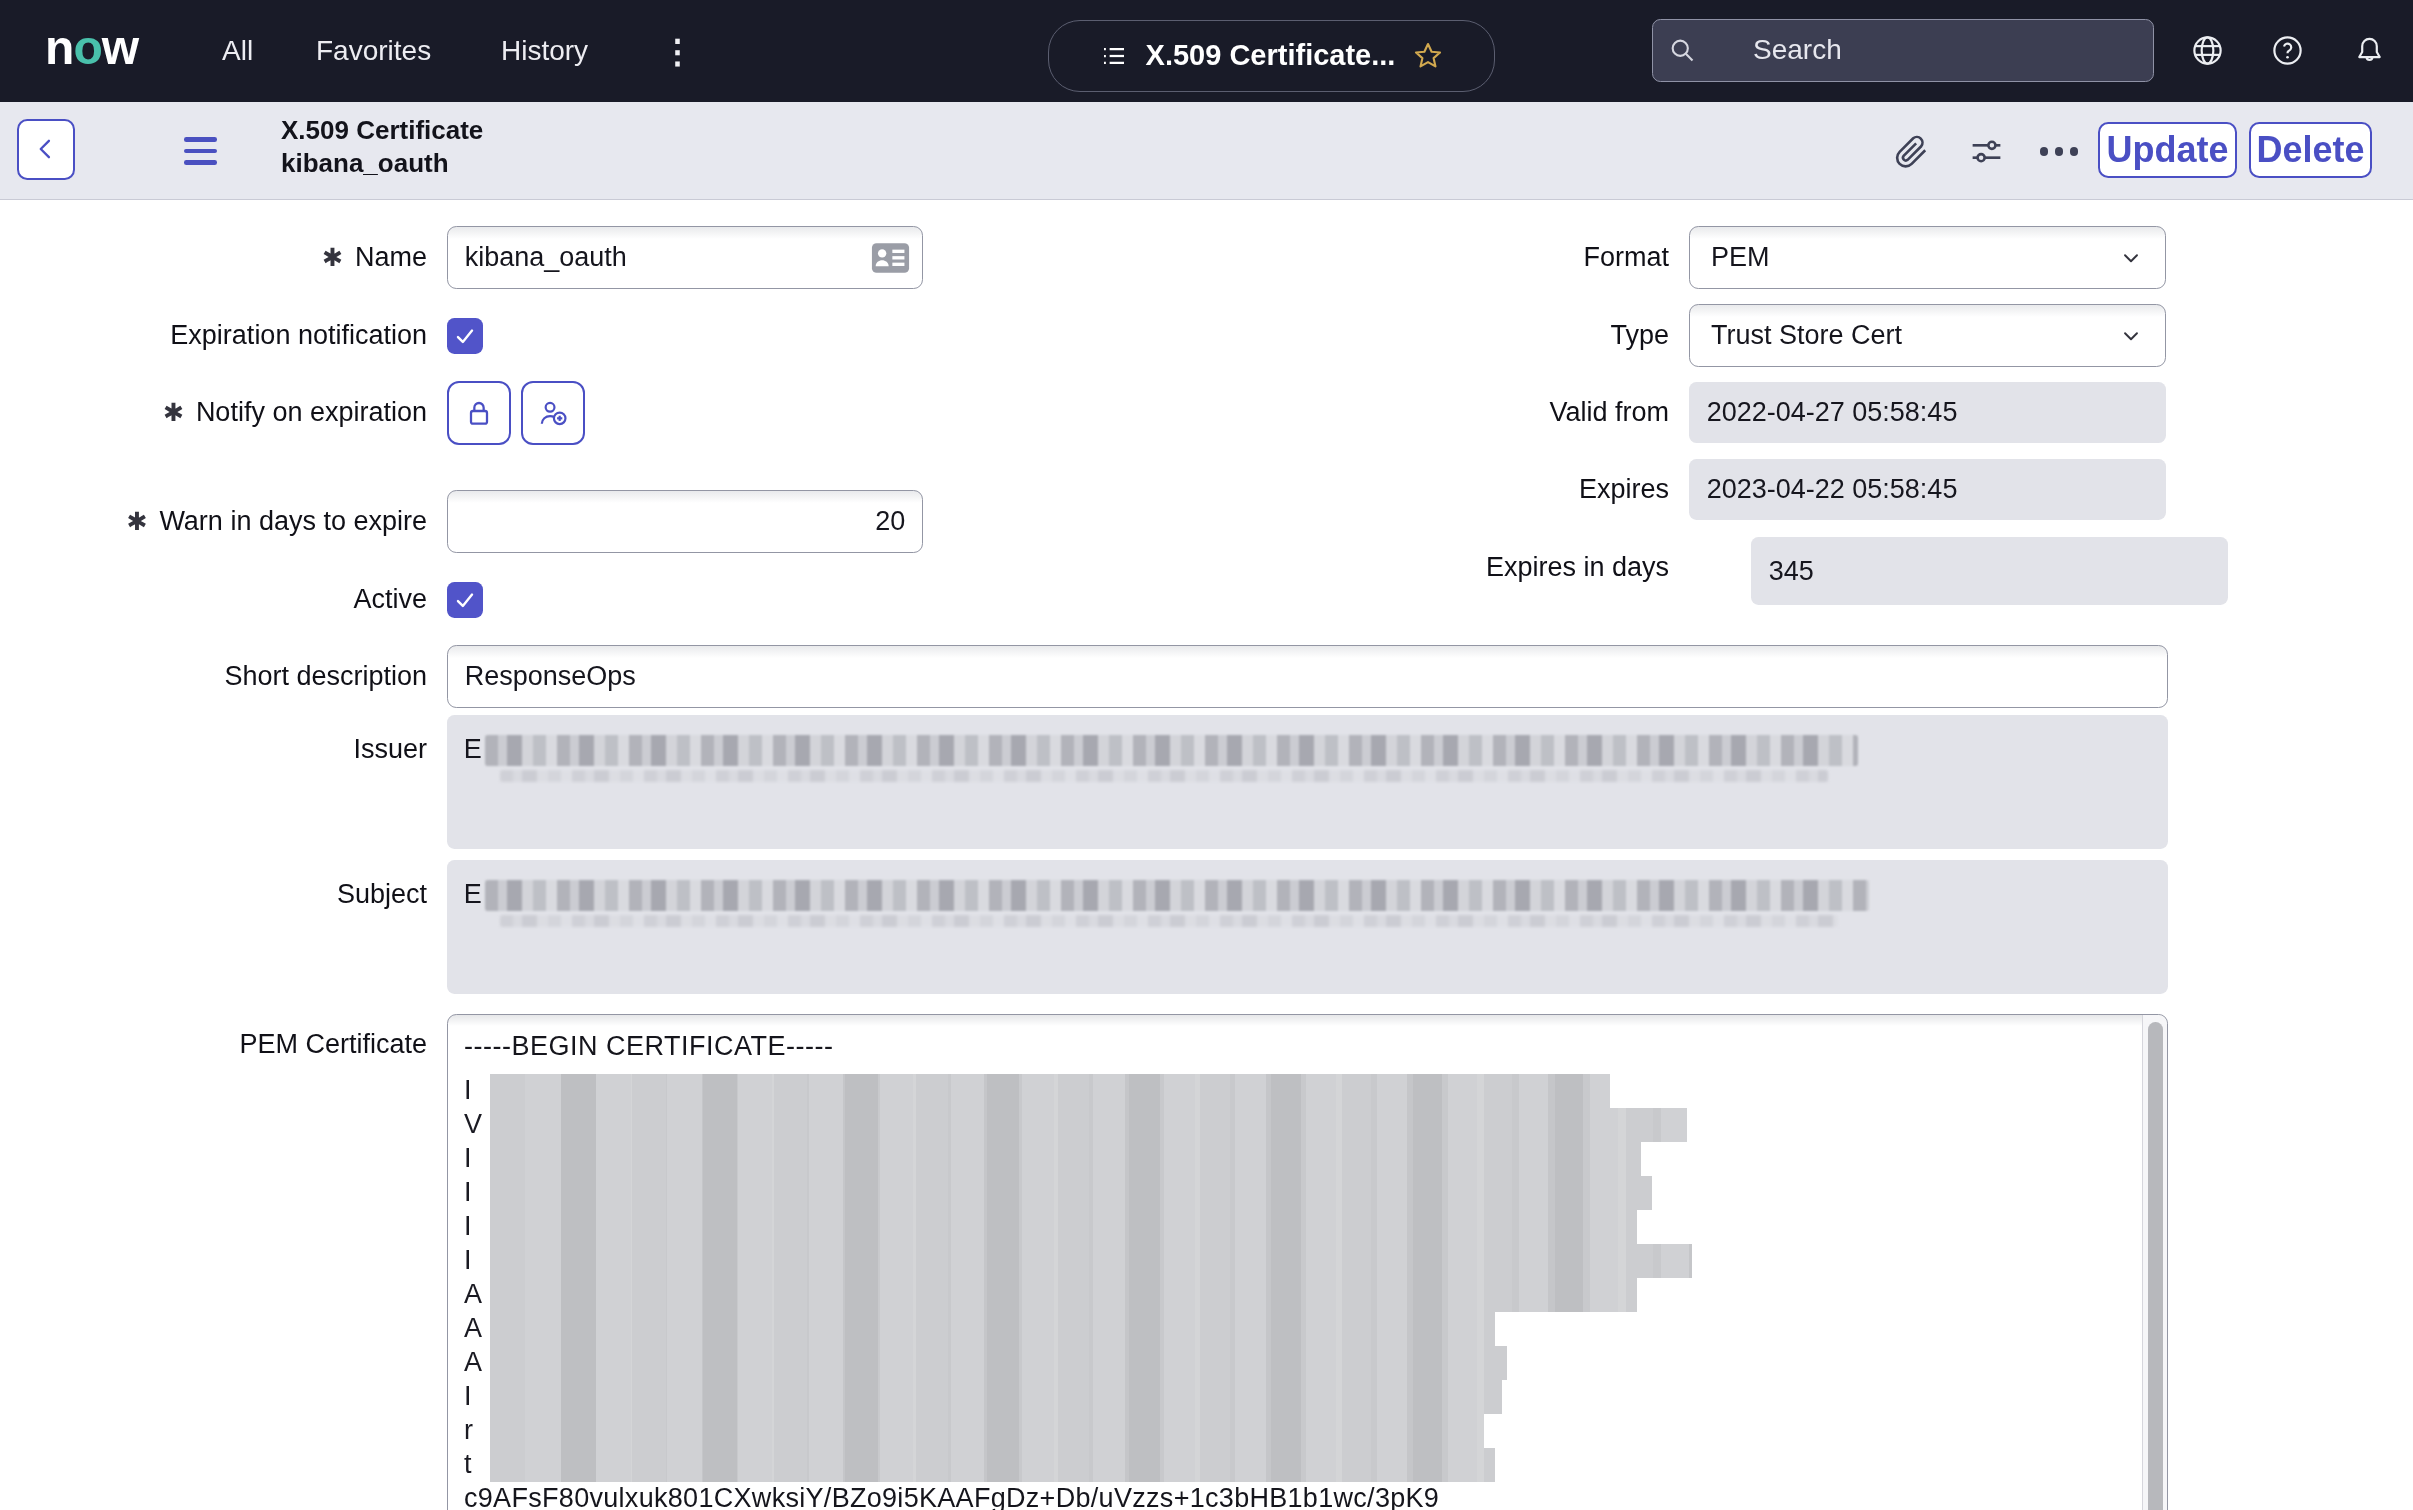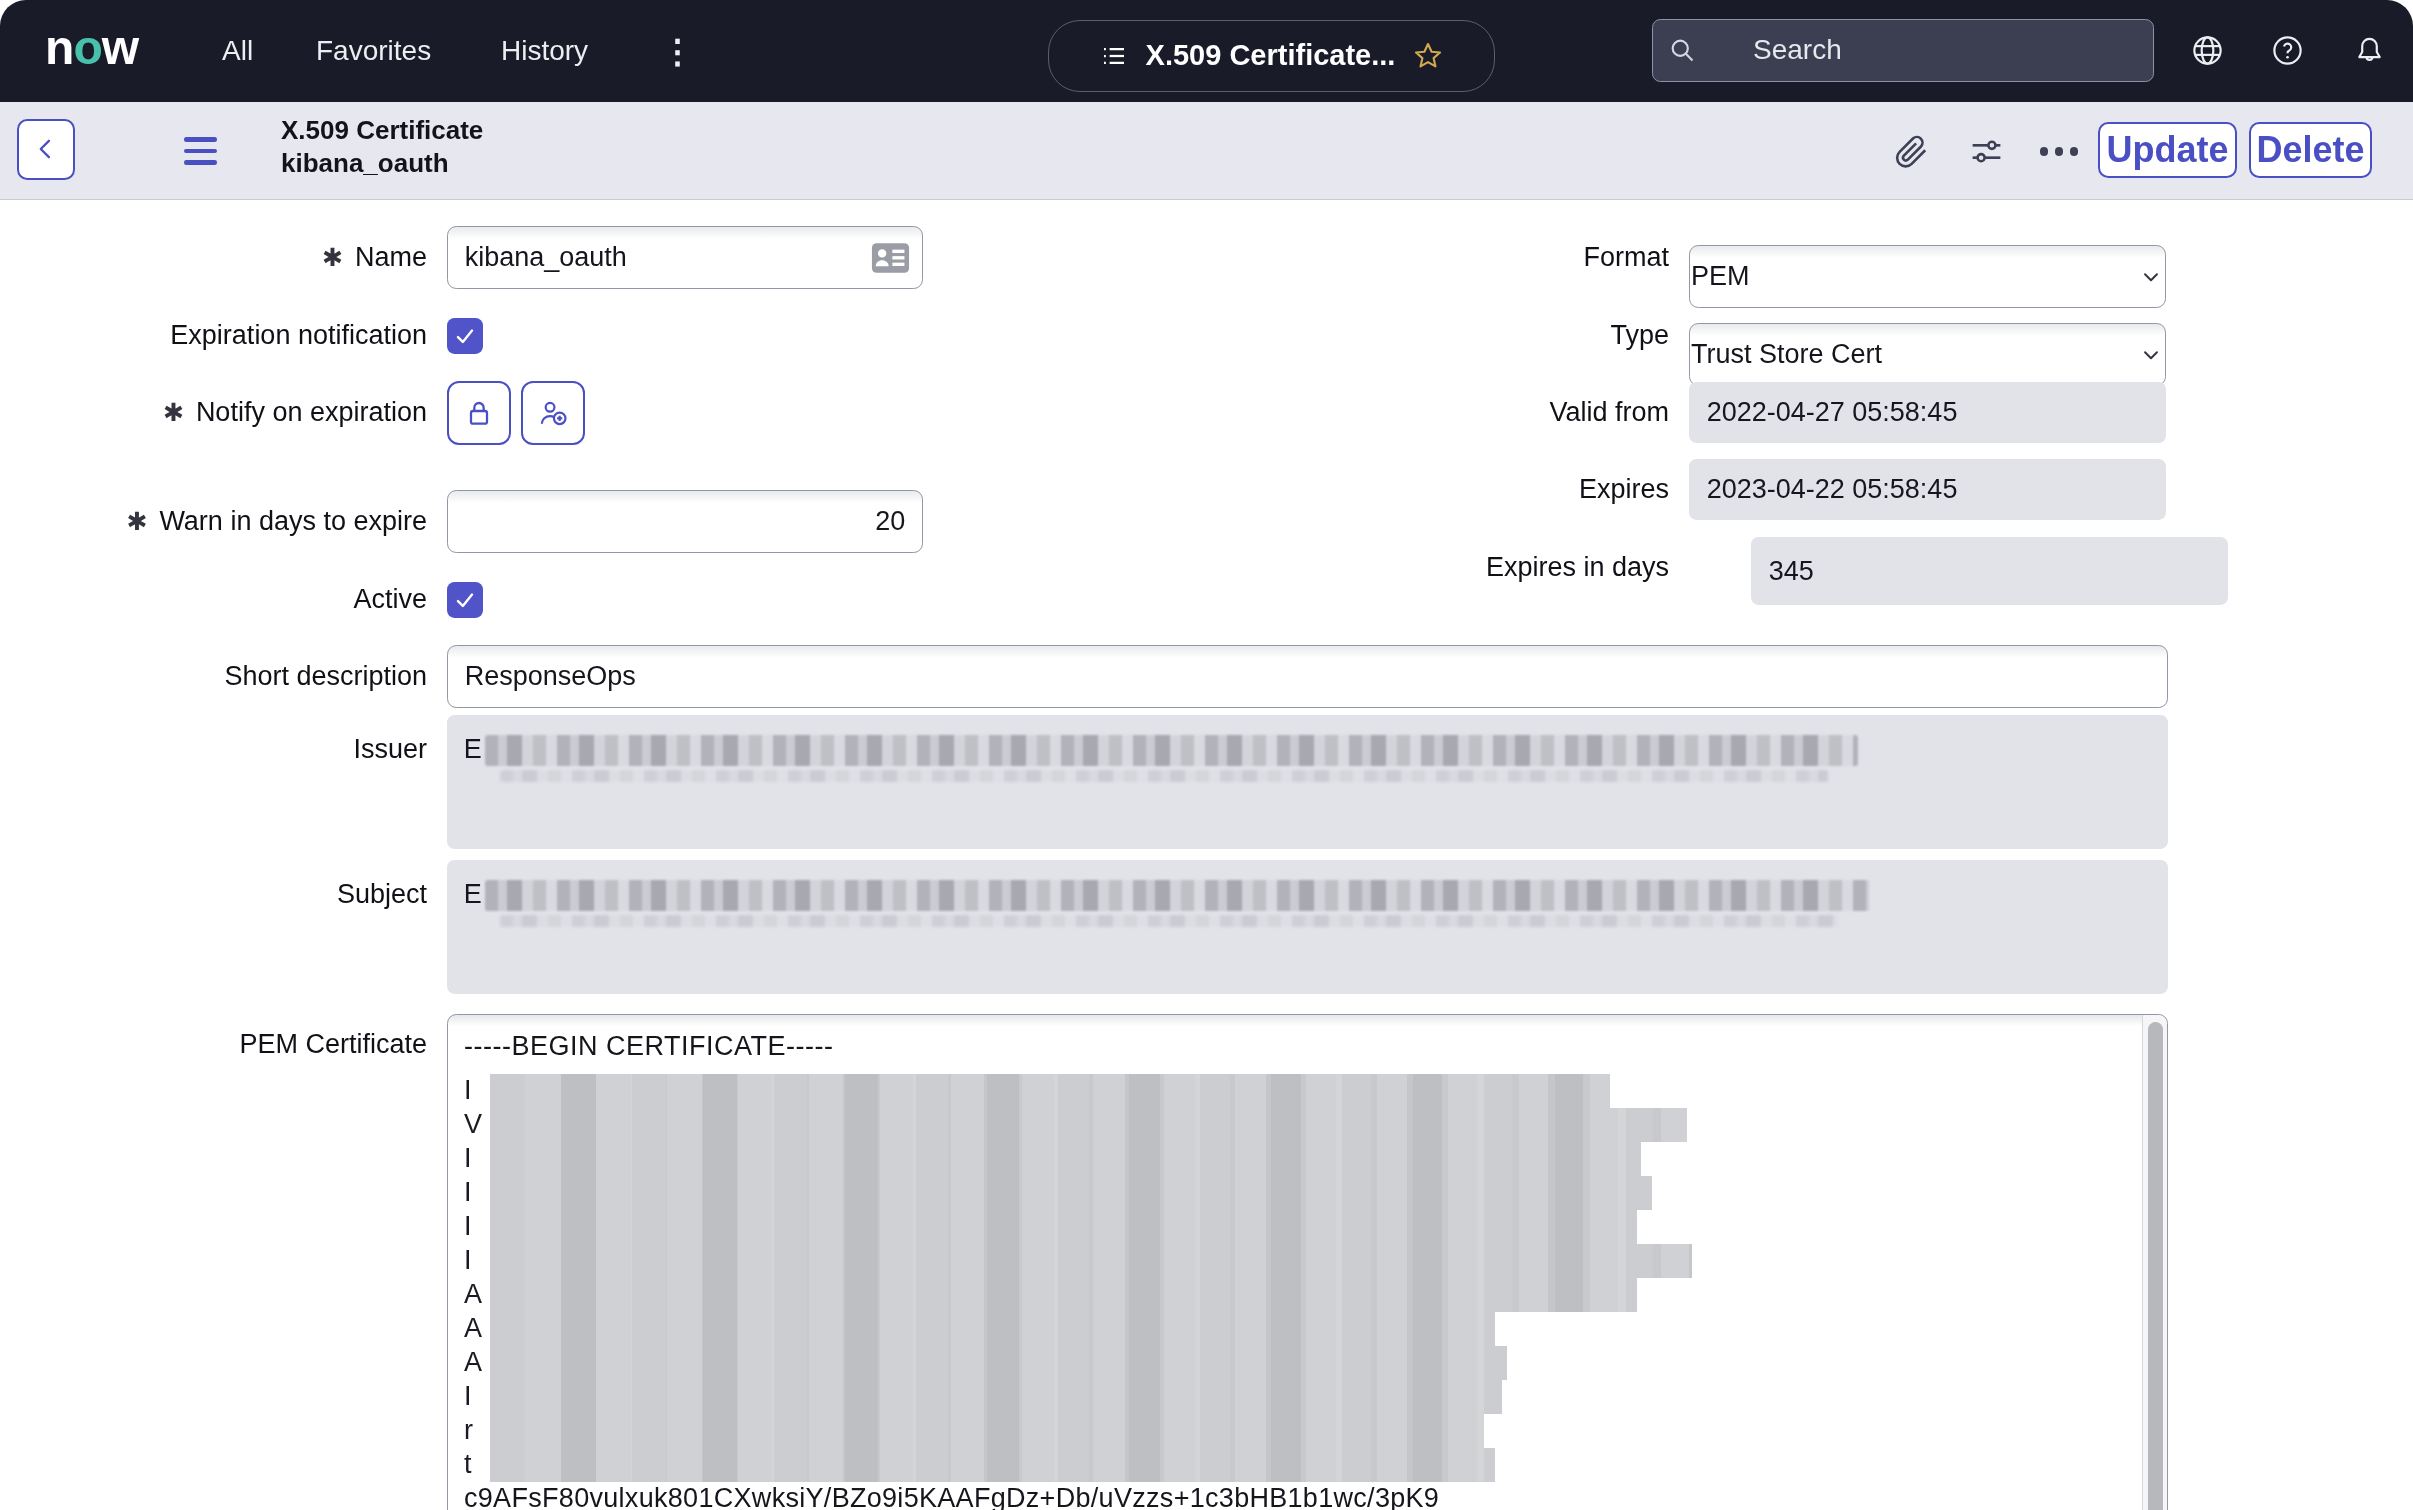--- a/index.html
+++ b/index.html
@@ -2,21 +2,21 @@
 <html style="--accent: #4a4fc4; --checkbox: #5154c9; --nav-bg: #191b28; --subheader-bg: #e7e8ef; --readonly-bg: #e2e3e9; --input-border: #9396a4;font-size:15px"><head>
 <meta charset="utf-8">
 <style>
   :root{
     --accent:#4a4fc4; --checkbox:#5154c9; --nav-bg:#191b28; --subheader-bg:#e7e8ef;
     --readonly-bg:#e2e3e9; --input-border:#9396a4; --star:#d2a94f; --ink:#15151d;
   }
   *{margin:0;padding:0;box-sizing:border-box;}
   html,body{background:#fff;}
   .page{position:relative;width:2413px;height:1511px;overflow:hidden;background:#fff;
-        font-family:"Liberation Sans",sans-serif;color:var(--ink);border-radius:26px;}
+        font-family:"Liberation Sans",sans-serif;color:var(--ink);}
   .abs{position:absolute;}
 
   
   .topnav{position:absolute;left:0;top:0;width:2413px;height:102px;background:var(--nav-bg);}
   .logo{position:absolute;left:45px;top:20.4px;font-size:48px;font-weight:800;color:#fff;letter-spacing:-0.9px;}
   .logo .o{color:#49c0ab;}
   .nav-item{position:absolute;top:0;height:102px;display:flex;align-items:center;
             font-size:28px;color:#ededf2;cursor:default;text-align:center;}
   .kebab{position:absolute;top:0;height:102px;display:flex;align-items:center;color:#f0f0f4;font-size:33px;font-weight:700;}
   .pill{position:absolute;left:1048px;top:19.5px;width:447px;height:72px;border:1.9px solid #5b5e70;
@@ -47,21 +47,21 @@
   
   .lbl{position:absolute;height:35px;display:flex;align-items:center;justify-content:flex-end;
        font-size:27px;color:#101017;white-space:nowrap;gap:12px;}
   .lbl-left{left:37px;width:390px;}
   .lbl-right{left:1301px;width:368px;}
   .req{font-size:25px;color:#34343e;}
 
   .field{position:absolute;border:1.5px solid var(--input-border);border-radius:9.3px;
          background:linear-gradient(#e9eaec,#ffffff 12px);font-size:27px;color:var(--ink);}
   input.field{padding:0 16.7px;font-family:"Liberation Sans",sans-serif;outline:none;}
-  .select{display:flex;align-items:center;padding:0 1px;justify-content:space-between;cursor:pointer;margin-top:19px;}
+  .select{display:flex;align-items:center;padding:0 21px;justify-content:space-between;cursor:pointer;}
   .readonly{position:absolute;background:var(--readonly-bg);border-radius:7.4px;display:flex;
             align-items:center;padding:0 17.7px;font-size:27px;color:#16161e;}
   .checkbox{position:absolute;width:36px;height:36px;border-radius:7.4px;background:var(--checkbox);
             display:flex;align-items:center;justify-content:center;color:#fff;cursor:pointer;}
   .mini-btn{position:absolute;width:64px;height:64px;background:#fff;border:2.3px solid var(--accent);
             border-radius:12px;display:flex;align-items:center;justify-content:center;color:var(--accent);cursor:pointer;}
   .bigbox{position:absolute;background:var(--readonly-bg);border-radius:7.4px;padding:18.6px 16.7px;}
 
   .redact-line{display:inline-block;height:31px;border-radius:2.8px;vertical-align:middle;
     background:repeating-linear-gradient(90deg,#b2b3ba 0 13px,#cbccd2 13px 22px,#a7a8b0 22px 37px,#d3d4d9 37px 48px,#bec0c6 48px 61px,#d9dadf 61px 72px);

